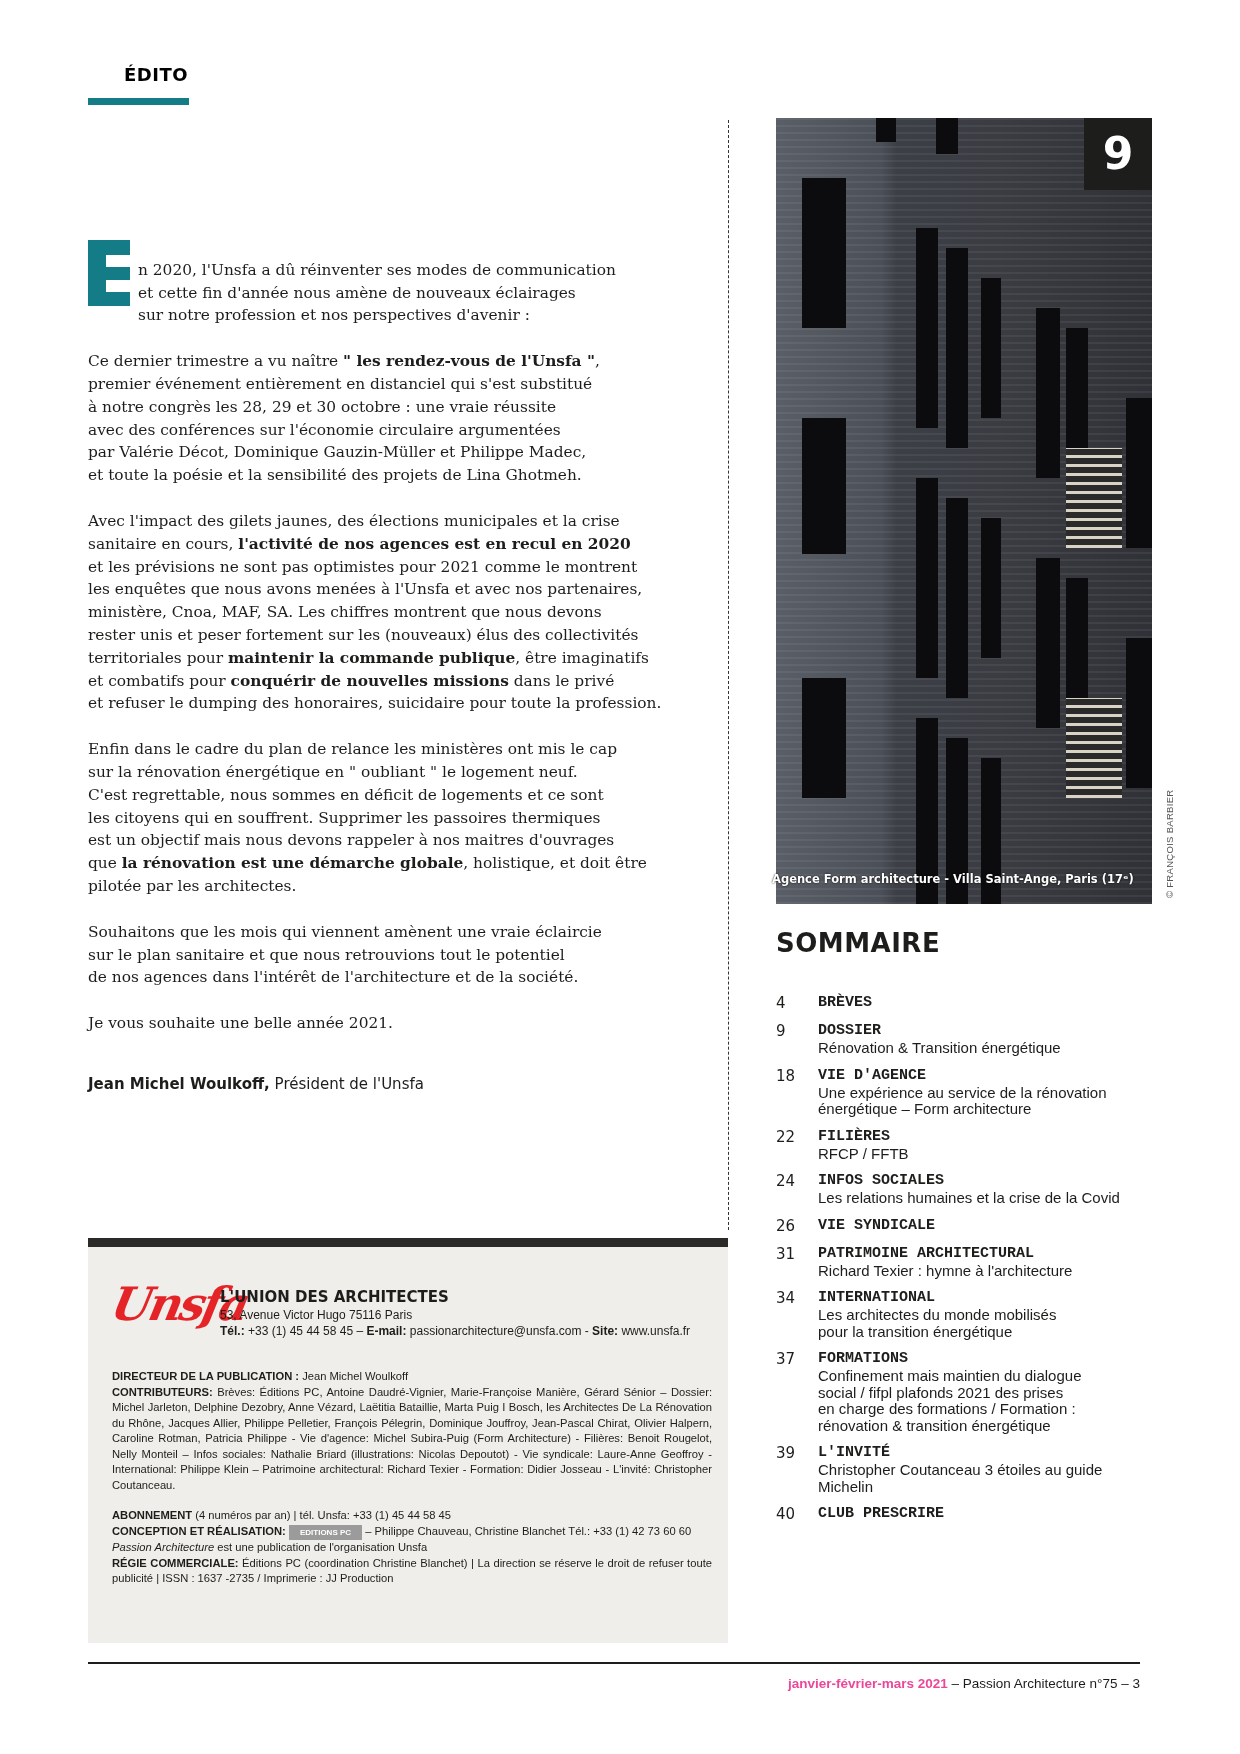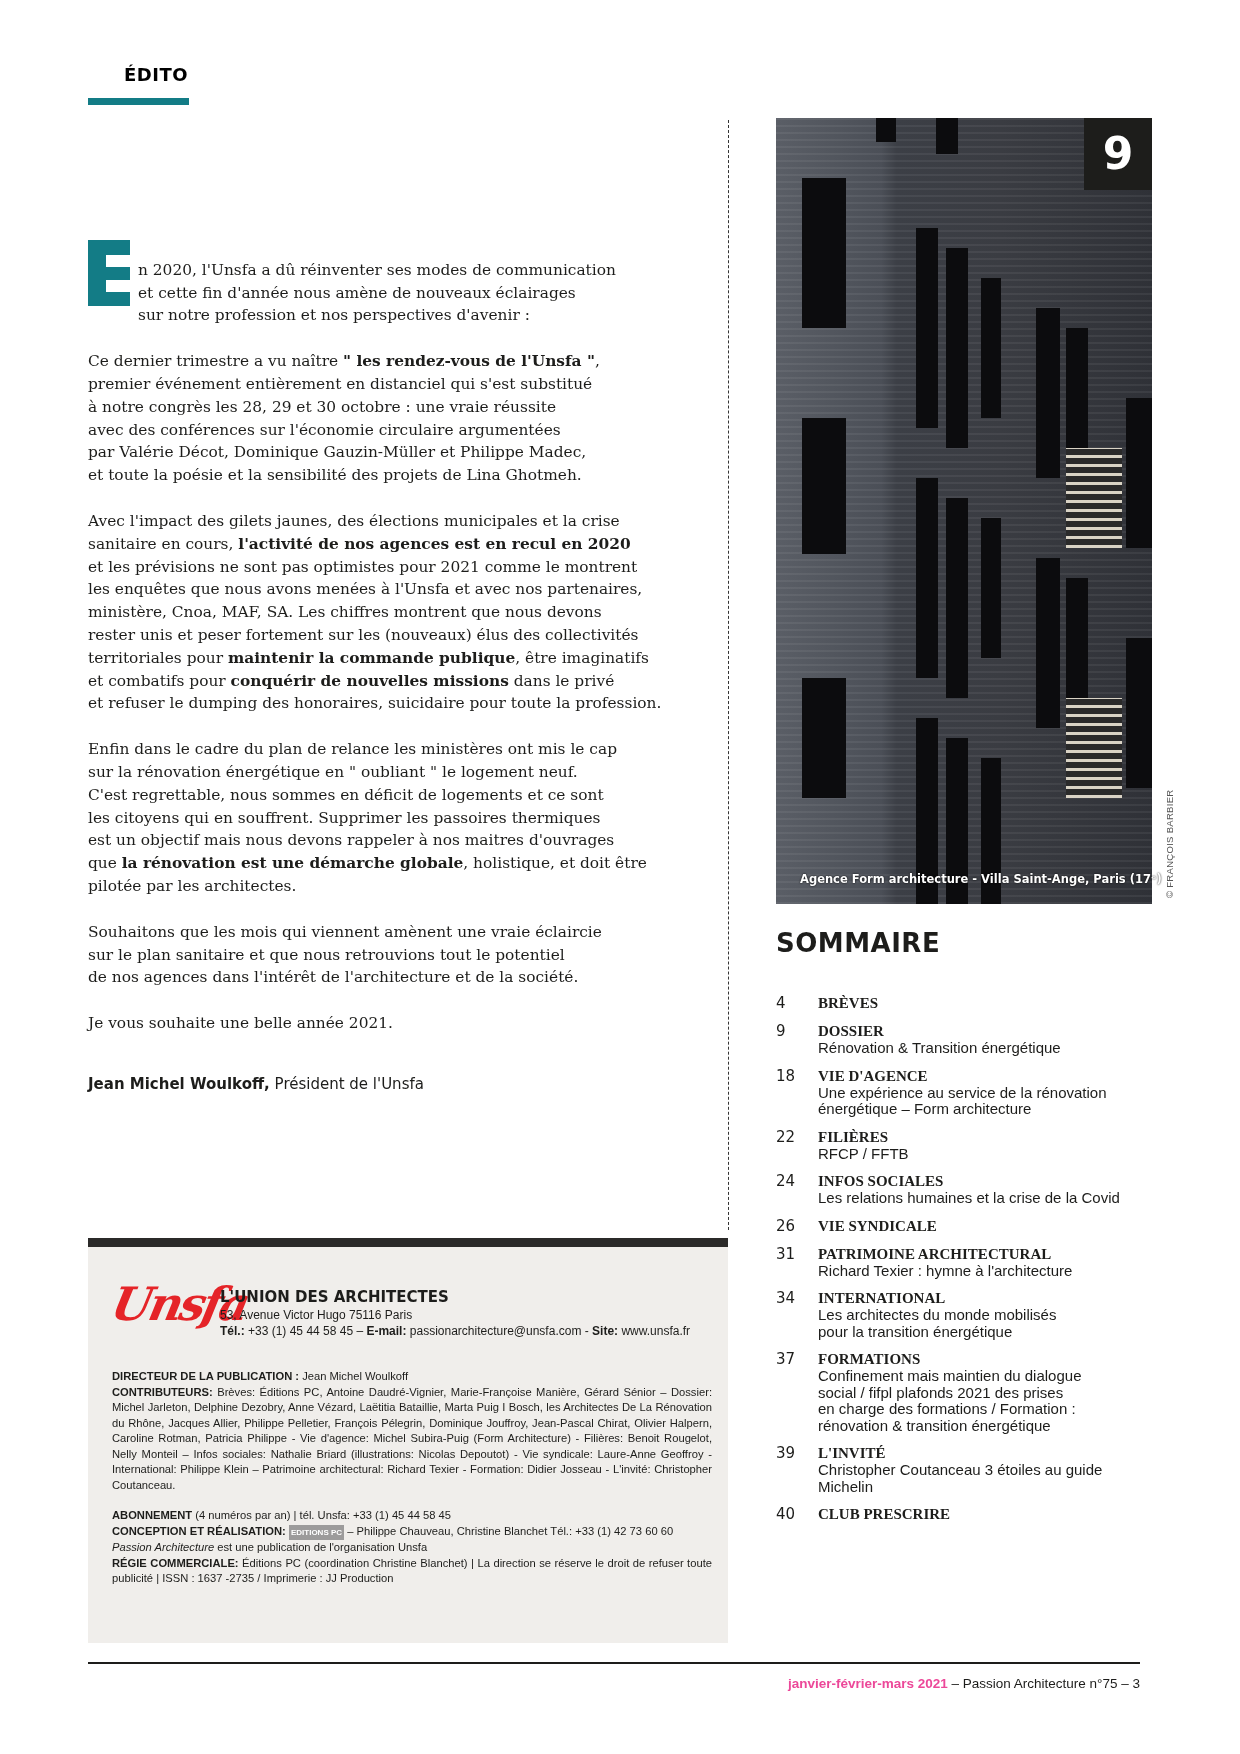--- a/index.html
+++ b/index.html
@@ -28,40 +28,40 @@
   
   .masthead-bar { position: absolute; left: 88px; top: 1238px; width: 640px; height: 9px; background: #2b2a29; }
   .masthead { position: absolute; left: 88px; top: 1247px; width: 640px; height: 396px; background: #f0eeeb; padding: 16px 20px; }
   .logo { position: absolute; left: 22px; top: 30px; width: 98px; height: 80px; color: #e52428; font-family: "DejaVu Serif", serif; font-style: italic; font-weight: bold; font-size: 46px; transform: skewX(-12deg); letter-spacing: -3px; }
   .org { position: absolute; left: 132px; top: 42px; font-size: 12px; line-height: 16px; }
   .org .org-name { font-family: "DejaVu Sans", sans-serif; font-weight: bold; font-size: 15px; margin-bottom: 2px; }
   .org b { font-weight: bold; }
   .credits { position: absolute; left: 24px; top: 122px; width: 600px; font-size: 11.2px; line-height: 15.5px; text-align: justify; }
   .credits b { font-weight: bold; }
   .credits .gap { height: 15px; }
-  .pc-badge { display: inline-block; background: #9c9b9b; color: #fff; font-size: 8px; padding: 0 2px; font-weight: bold; }
+  .pc-badge { display: inline-block; background: #9c9b9b; color: #fff; font-size: 8px; padding: 0 11px; font-weight: bold; }
 
   
   .photo { position: absolute; left: 776px; top: 118px; width: 376px; height: 786px; overflow: hidden;
     background:
       repeating-linear-gradient(0deg, rgba(255,255,255,0.06) 0 2px, transparent 2px 7px),
       linear-gradient(90deg, #5a5e66 0%, #4b4f57 28%, #3c3f46 32%, #3a3c42 60%, #2f3137 100%); }
   .photo .win { position: absolute; background: #0c0c0e; }
   .photo .balcony { position: absolute; background: repeating-linear-gradient(0deg, #d9d3c5 0 3px, #2a2a2a 3px 9px); }
   .page-badge { position: absolute; left: 1084px; top: 118px; width: 68px; height: 72px; background: #1d1d1b; color: #fff; font-family: "DejaVu Sans", sans-serif; font-weight: bold; font-size: 44px; text-align: center; line-height: 72px; }
-  .caption { position: absolute; left: 800px; top: 872px; color: #fff; font-family: "DejaVu Sans", sans-serif; font-weight: bold; font-size: 11.5px; text-shadow: 0 0 2px #000; }
+  .caption { position: absolute; left: 772px; top: 872px; color: #fff; font-family: "DejaVu Sans", sans-serif; font-weight: bold; font-size: 11.5px; text-shadow: 0 0 2px #000; }
   .credit-photo { position: absolute; left: 1164px; top: 898px; transform-origin: left top; transform: rotate(-90deg); font-size: 9.5px; color: #555; white-space: nowrap; letter-spacing: 0.3px; }
 
   
   .sommaire-title { position: absolute; left: 776px; top: 928px; font-family: "DejaVu Sans", sans-serif; font-weight: bold; font-size: 26px; letter-spacing: 0.5px; }
   .toc { position: absolute; left: 776px; top: 994px; width: 400px; }
   .toc-item { display: flex; margin-bottom: 10px; }
   .toc-page { width: 42px; font-family: "DejaVu Sans", sans-serif; font-size: 15px; line-height: 18px; }
   .toc-body { flex: 1; }
-  .toc-heading { font-family: Liberation Serif, serif; font-weight: bold; font-size: 15px; line-height: 18px; }
+  .toc-heading { font-family: Liberation Mono, monospace; font-weight: bold; font-size: 15px; line-height: 18px; }
   .toc-desc { font-size: 15px; line-height: 16.5px; white-space: pre-line; }
 
   
   .footer-rule { position: absolute; left: 88px; top: 1662px; width: 1052px; height: 2px; background: #1d1d1b; }
   .footer { position: absolute; right: 100px; top: 1676px; font-size: 13.5px; }
   .footer .date { color: #ec4899; font-weight: bold; }
 </style>
 </head>
 <body>
 

